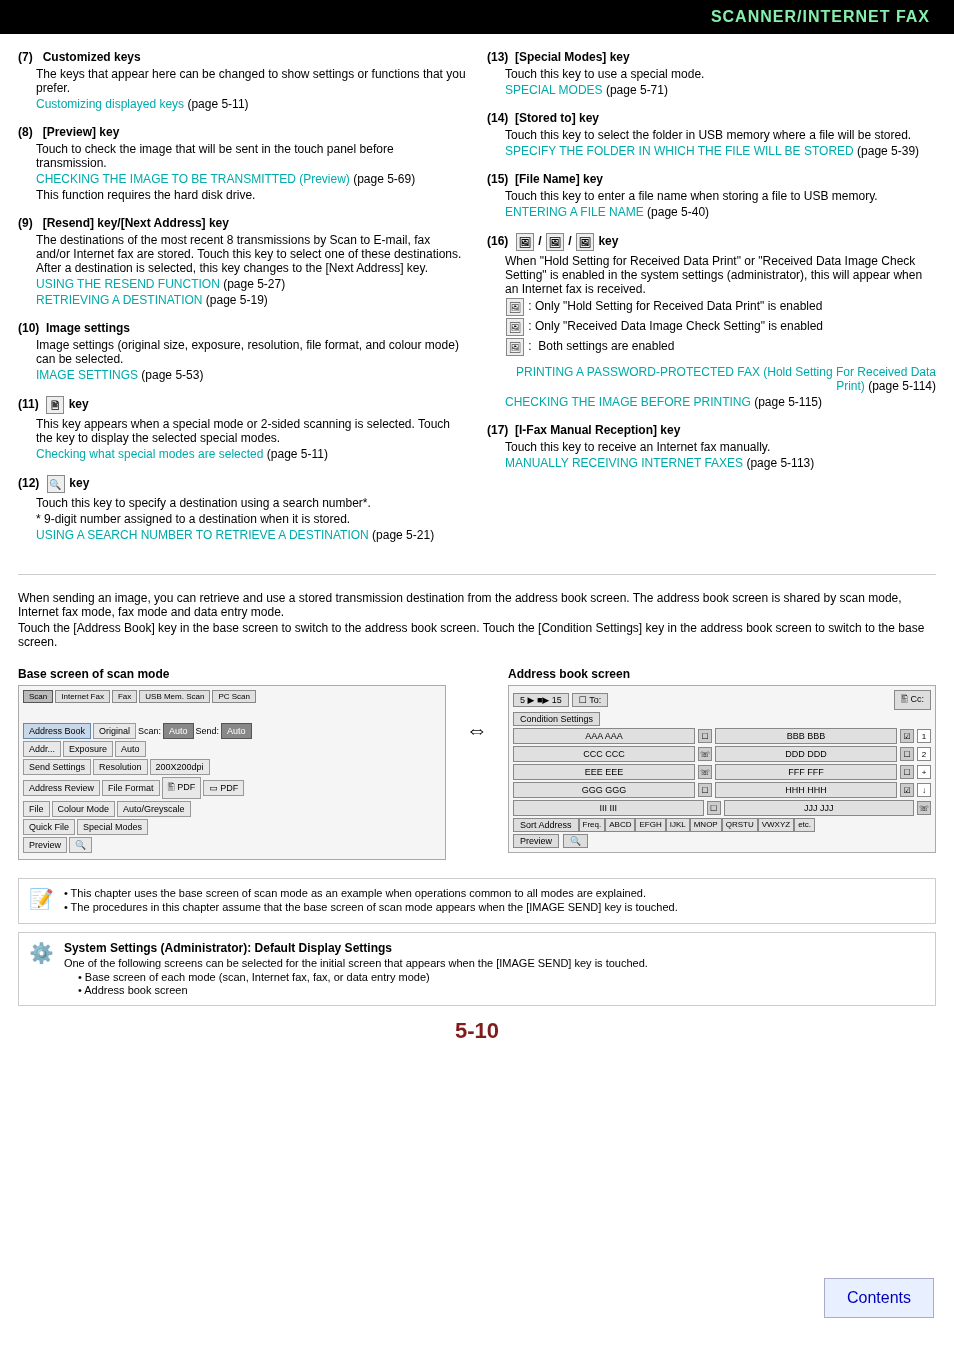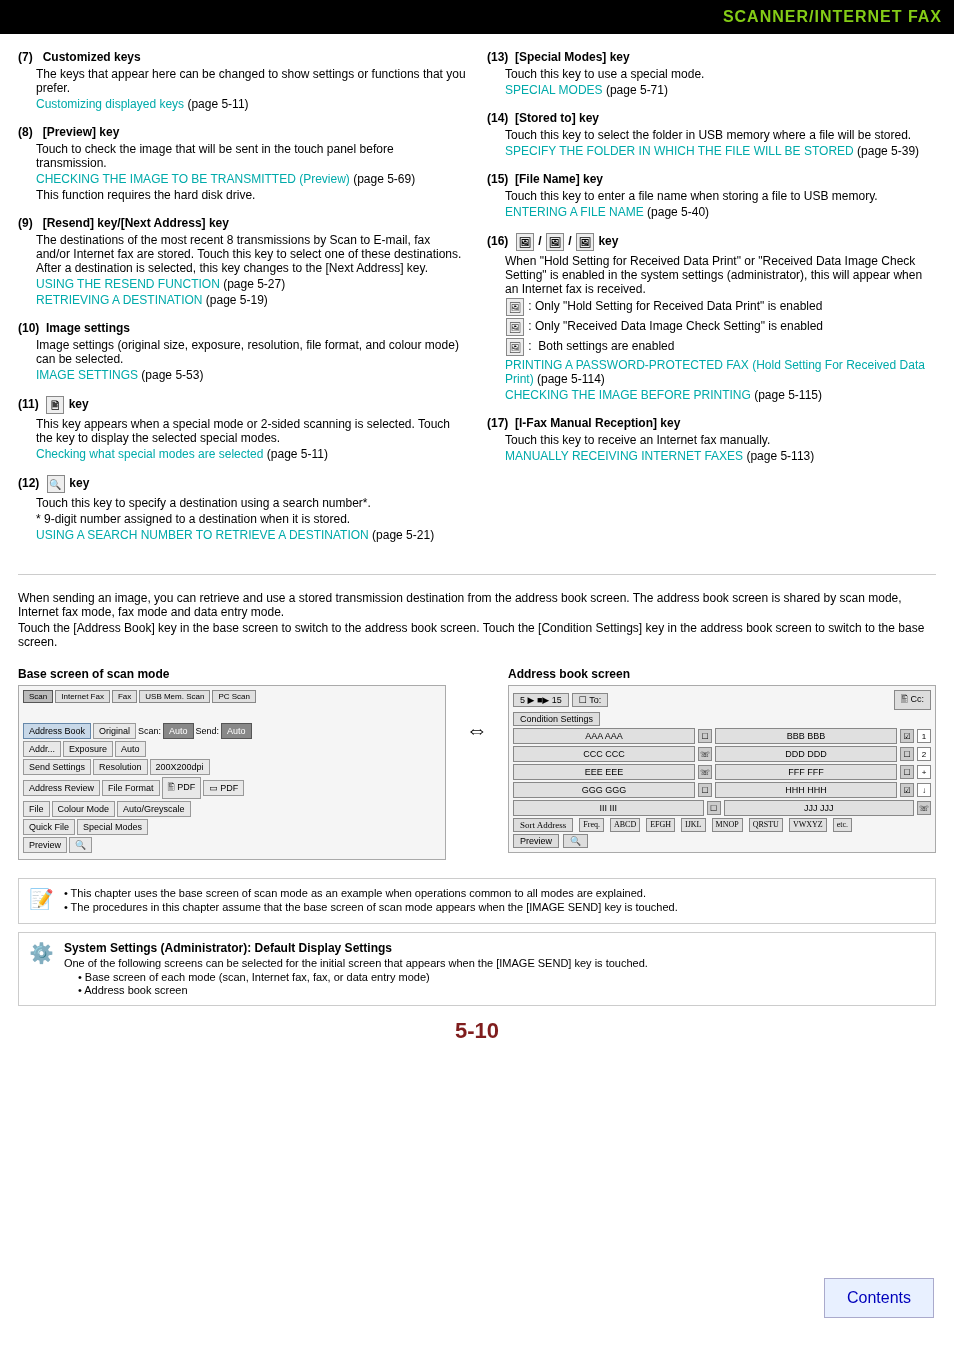--- a/index.html
+++ b/index.html
@@ -16,23 +16,23 @@
       width: 954px;
       min-height: 1351px;
       padding: 0;
       position: relative;
       background: #fff;
     }
 
     
     .header {
       background: #000;
-      color: #84cc16;
+      color: #86efac;
       text-align: right;
-      padding: 8px 12px;
+      padding: 8px 24px;
       font-size: 16px;
       font-weight: bold;
       letter-spacing: 1px;
     }
 
     
     .main-content {
       display: flex;
       padding: 16px 18px 10px 18px;
       gap: 20px;
@@ -298,23 +298,22 @@
       background: #fff;
       display: inline-flex;
       align-items: center;
       justify-content: center;
       font-size: 8px;
       flex-shrink: 0;
     }
 
     .sort-row {
       display: flex;
-      gap: 6px;
+      gap: 0;
       margin-bottom: 0;
-      font-family: Liberation Serif, serif;
     }
 
     .sort-btn {
       border: 1px solid #888;
       background: #e0e0e0;
       padding: 1px 3px;
       font-size: 8px;
     }
 
     .preview-row {
@@ -448,21 +447,21 @@
           <span class="icon-inline">🖼</span> /
           <span class="icon-inline">🖼</span> /
           <span class="icon-inline">🖼</span>
           key</b>
         </div>
         <div class="section-body">
           <p>When "Hold Setting for Received Data Print" or "Received Data Image Check Setting" is enabled in the system settings (administrator), this will appear when an Internet fax is received.</p>
           <p><span class="icon-inline">🖼</span> : Only "Hold Setting for Received Data Print" is enabled</p>
           <p><span class="icon-inline">🖼</span> : Only "Received Data Image Check Setting" is enabled</p>
           <p><span class="icon-inline">🖼</span> :&nbsp; Both settings are enabled</p>
-          <p style="margin-top:2px;"><a class="link-cyan">PRINTING A PASSWORD-PROTECTED FAX (Hold Setting For Received Data Print)</a> (page 5-114)</p>
+          <p style="margin-top:9px;text-align:right;"><a class="link-cyan">PRINTING A PASSWORD-PROTECTED FAX (Hold Setting For Received Data Print)</a> (page 5-114)</p>
           <p><a class="link-cyan">CHECKING THE IMAGE BEFORE PRINTING</a> (page 5-115)</p>
         </div>
       </div>
 
       <div class="section">
         <div class="section-title"><b>(17)&nbsp; [I-Fax Manual Reception] key</b></div>
         <div class="section-body">
           <p>Touch this key to receive an Internet fax manually.</p>
           <p><a class="link-cyan">MANUALLY RECEIVING INTERNET FAXES</a> (page 5-113)</p>
         </div>

